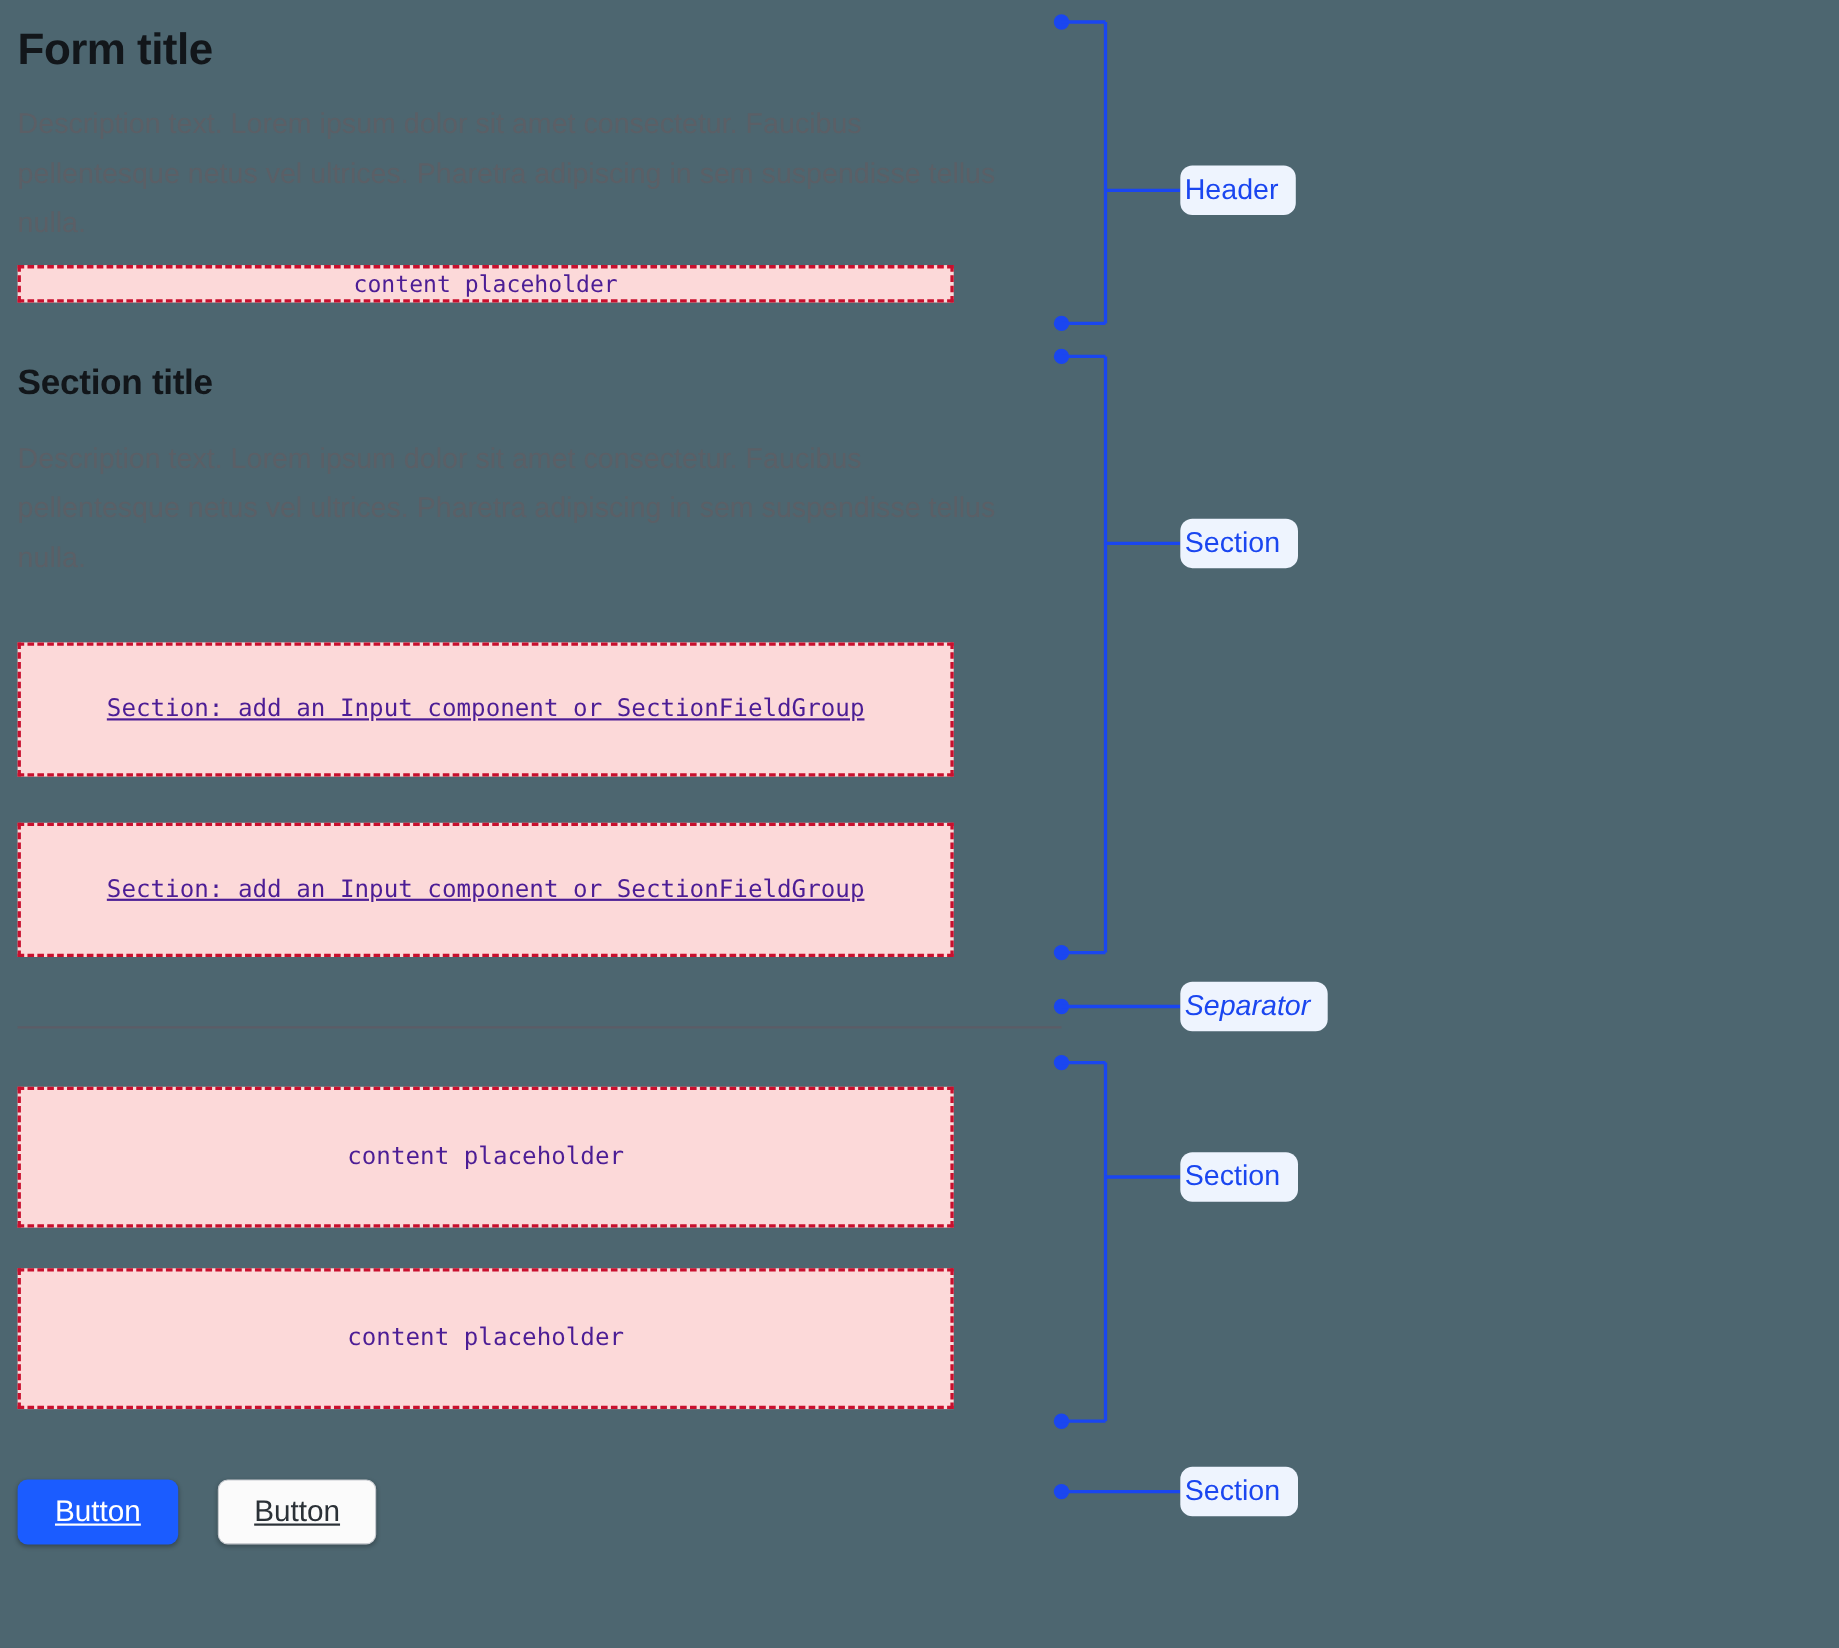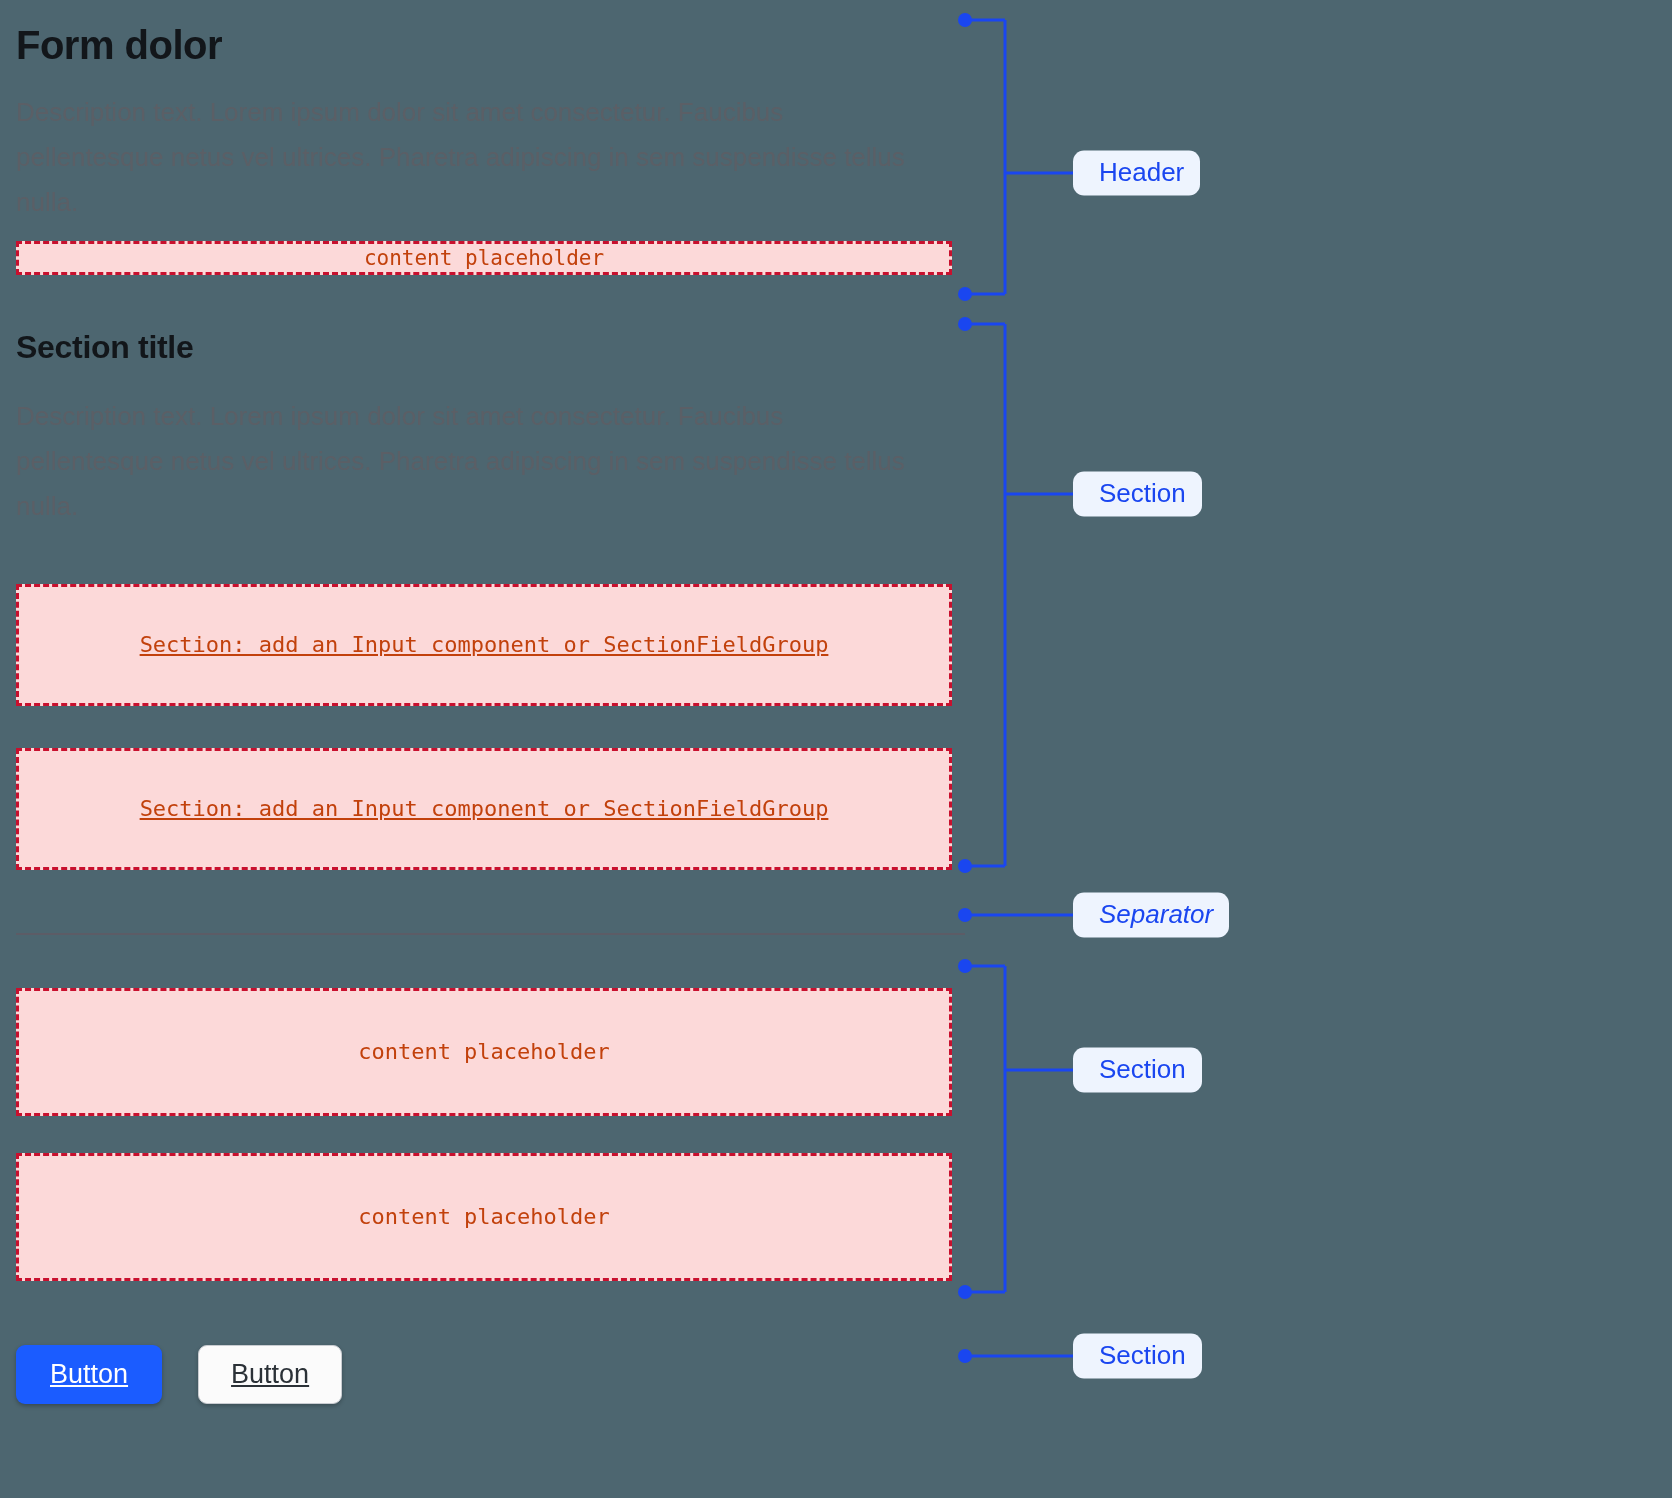--- a/index.html
+++ b/index.html
@@ -48,28 +48,28 @@
     font-size: 26px;
     color: #5b5f66;
     line-height: 1.73;
     max-width: 905px;
   }
 
   
   .ph {
     border: 3px dashed #c8102e;
     background: #fcd9d9;
-    color: #c2410c;
+    color: #4c1d95;
     font-family: "DejaVu Sans Mono", monospace;
     font-size: 22px;
     display: flex;
     align-items: center;
     justify-content: center;
     text-align: center;
-    width: 936px;
+    width: 851px;
   }
   .ph-thin   { height: 34px; font-size: 21px; }
   .ph-tall   { height: 122px; text-decoration: underline; }
   .ph-medium { height: 128px; }
 
   .separator {
     width: 949px;
     height: 2px;
     background: #5c5c66;
   }
@@ -108,36 +108,36 @@
     inset: 0;
     pointer-events: none;
   }
 
   .anno-badge {
     position: absolute;
     background: #eef4fe;
     color: #1a46f0;
     font-size: 26px;
     font-family: "Liberation Sans", sans-serif;
-    padding: 6px 16px 8px 26px;
+    padding: 6px 16px 8px 4px;
     border-radius: 11px;
     white-space: nowrap;
     pointer-events: auto;
     transform: translateY(-50%);
   }
 </style>
 </head>
 <body>
 
 <div id="stage">
 
   <div class="form-col">
 
     <div>
-      <h1 class="form-title">Form dolor</h1>
+      <h1 class="form-title">Form title</h1>
 
       <p class="desc" style="margin-top:22px;">Description text. Lorem ipsum dolor sit amet consectetur. Faucibus pellentesque netus vel ultrices. Pharetra adipiscing in sem suspendisse tellus nulla.</p>
 
       <div class="ph ph-thin" style="margin-top:16px;">content placeholder</div>
     </div>
 
     <div style="margin-top:54px;">
       <h2 class="section-title">Section title</h2>
 
       <p class="desc" style="margin-top:28px;">Description text. Lorem ipsum dolor sit amet consectetur. Faucibus pellentesque netus vel ultrices. Pharetra adipiscing in sem suspendisse tellus nulla.</p>

